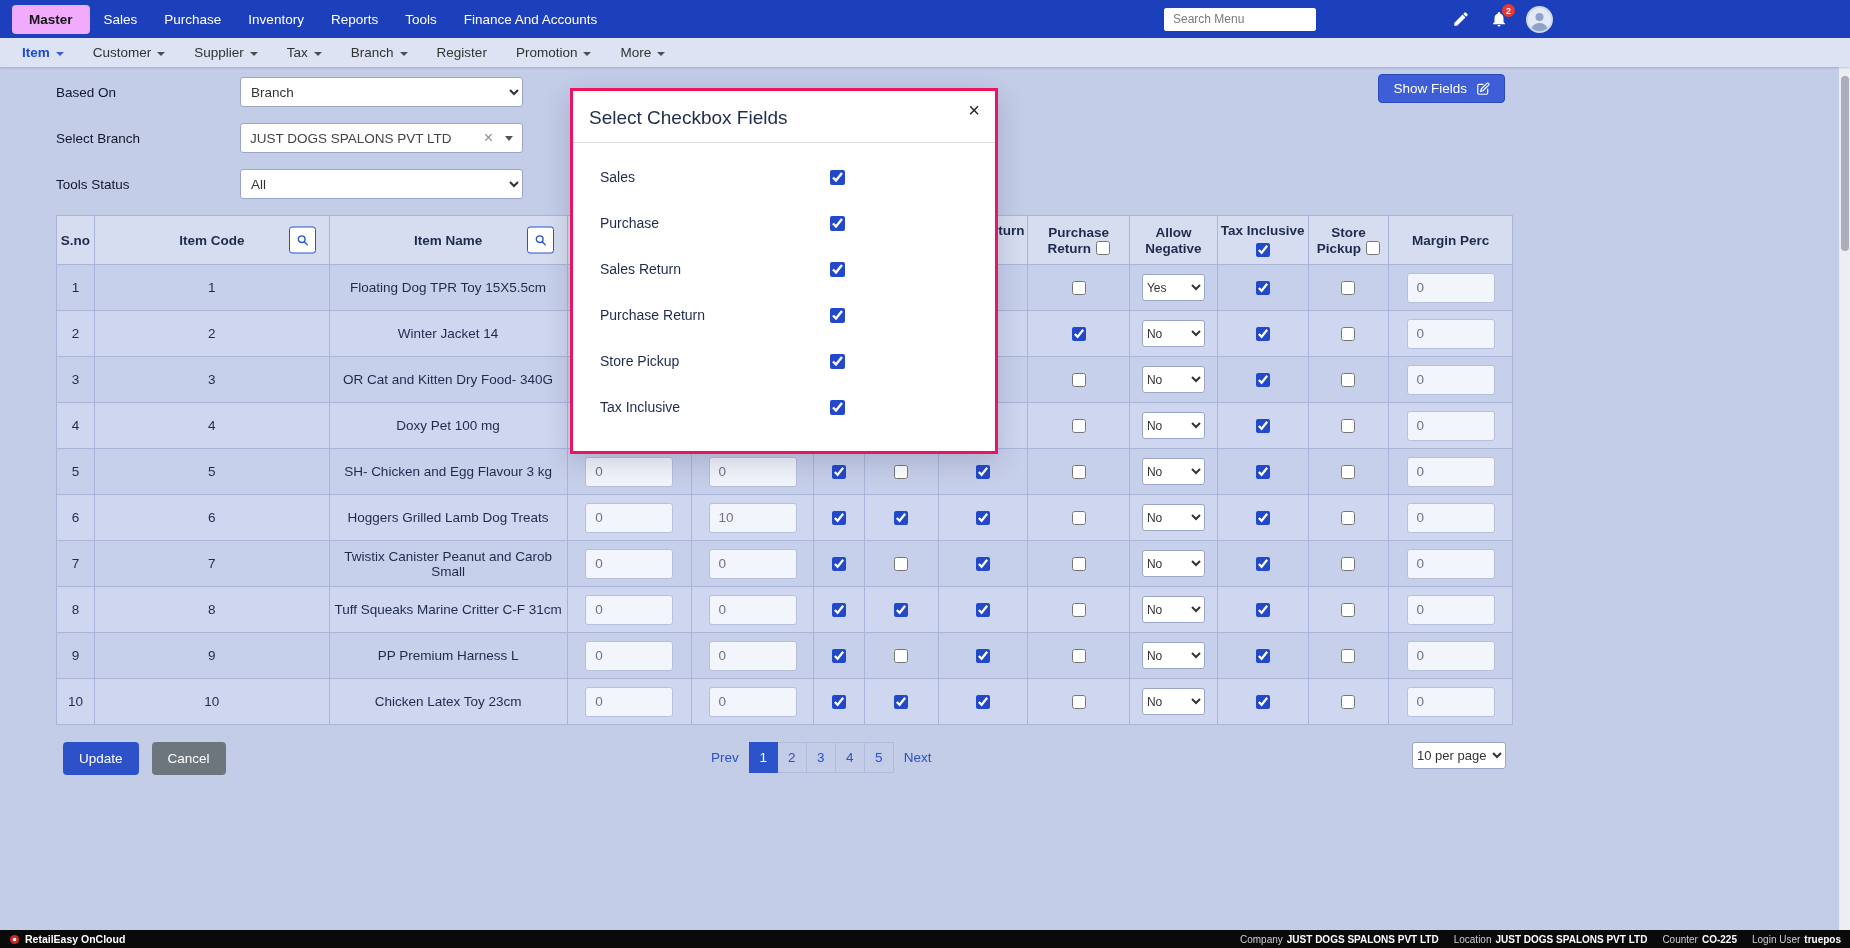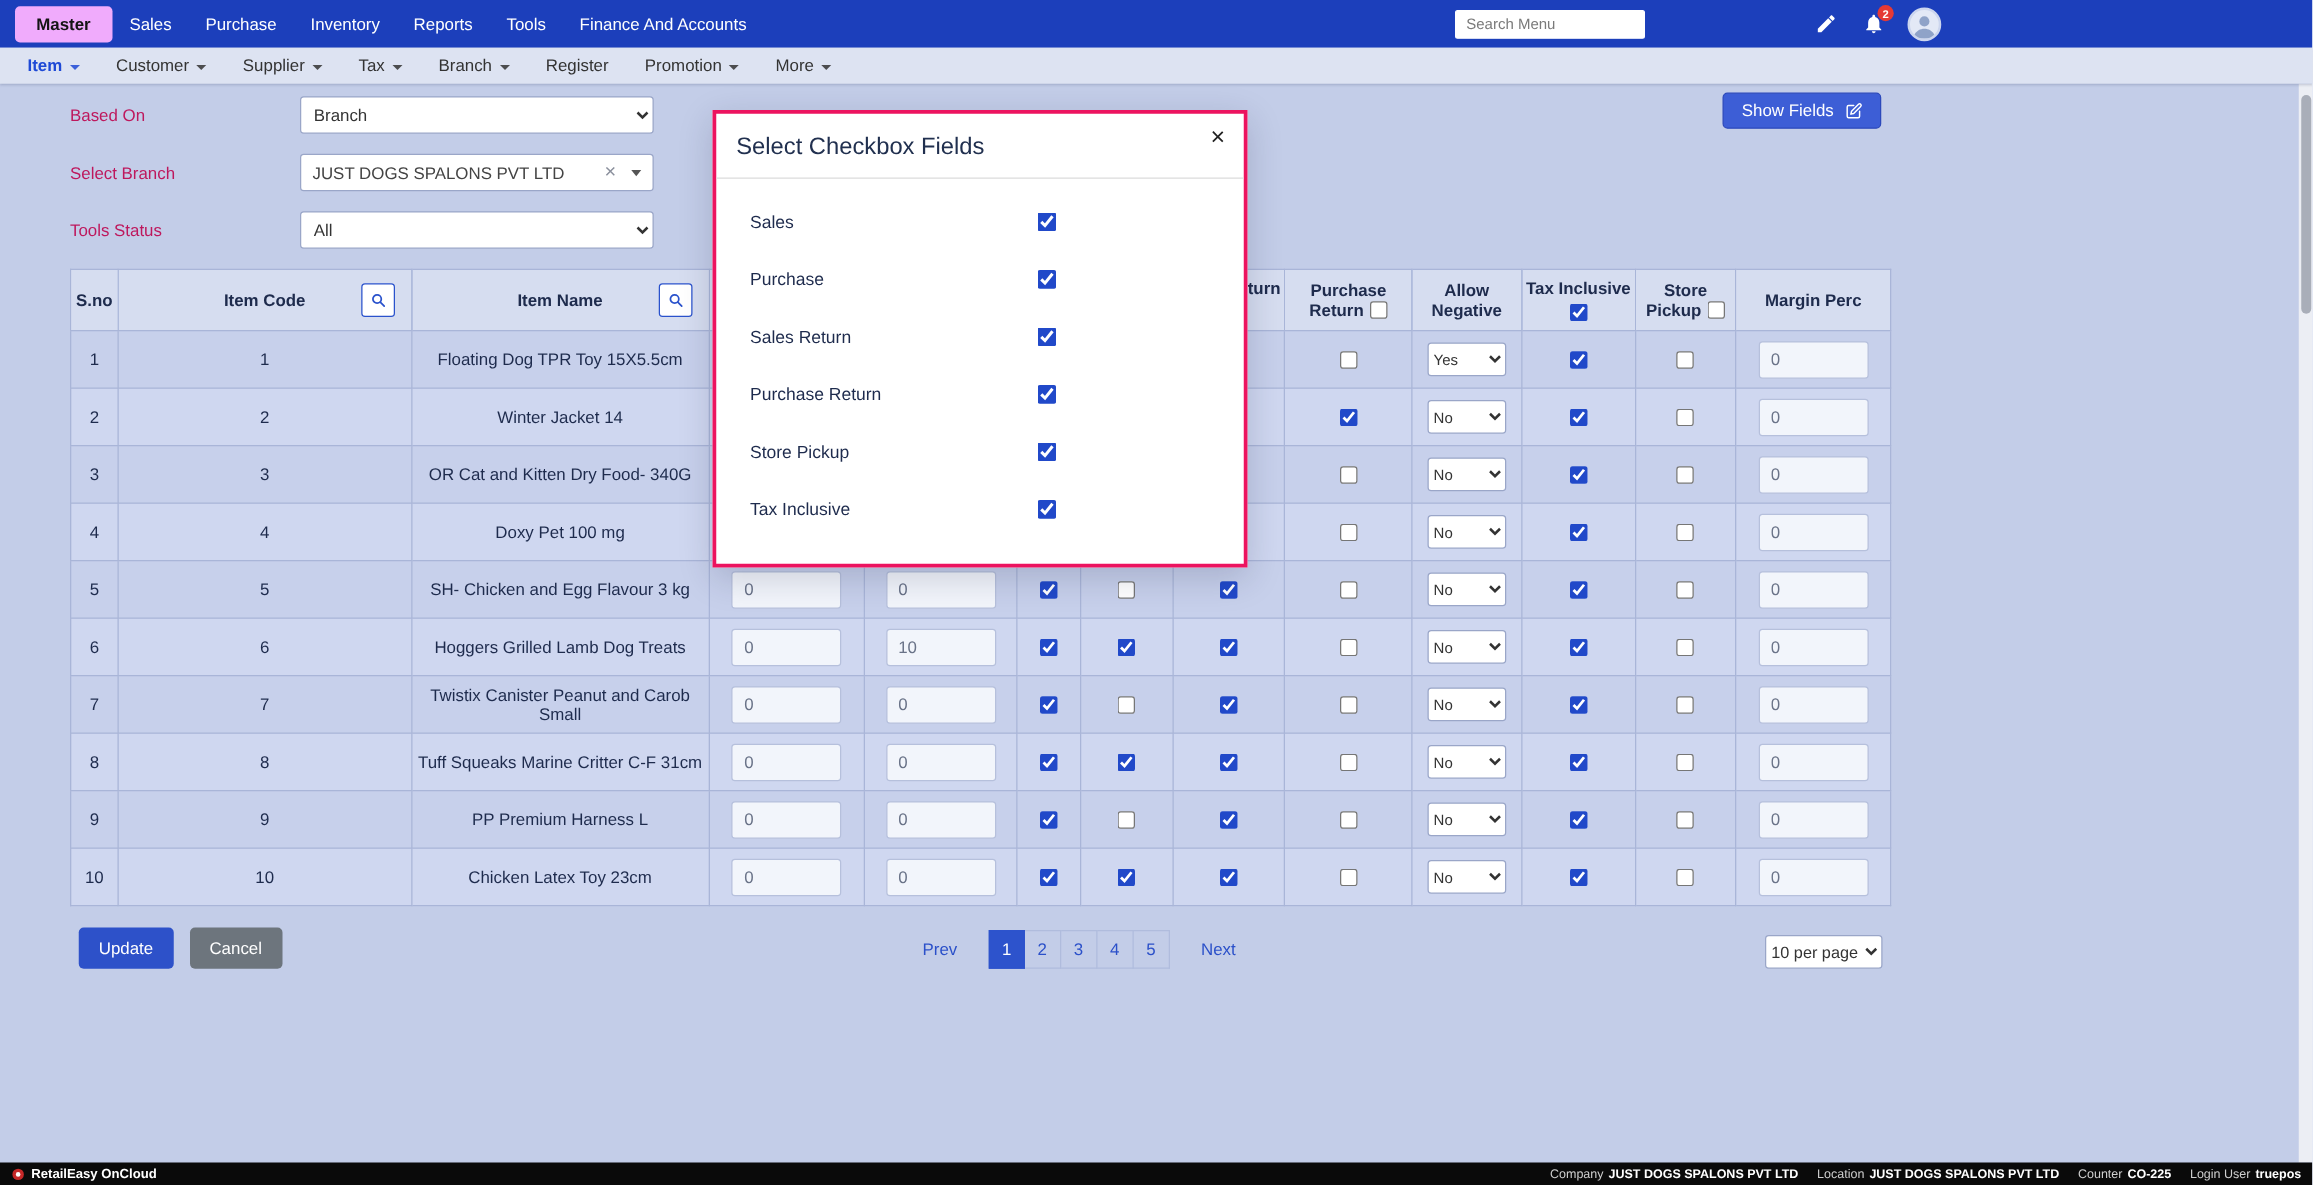--- a/index.html
+++ b/index.html
@@ -24,21 +24,21 @@
   
   .subnav{position:absolute;top:38px;left:0;right:0;height:29px;background:#dde3f2;display:flex;align-items:center;gap:29px;padding:0 22px;box-shadow:0 1px 2px rgba(60,70,110,.25);z-index:25;}
   .sn-item{display:flex;align-items:center;gap:6px;font-size:13.5px;color:#333;cursor:pointer;white-space:nowrap;}
   .sn-item.active{color:#1e49d6;font-weight:700;justify-content:center;}
   .caret{width:0;height:0;border-left:4px solid transparent;border-right:4px solid transparent;border-top:4.5px solid currentColor;margin-top:2px;opacity:.85;}
 
   
   .content{position:absolute;top:67px;left:0;right:0;bottom:18px;padding:10px 0 0 56px;}
   .content-inner{position:relative;width:1457px;}
   .filter-row{display:flex;align-items:center;height:30px;margin-bottom:16px;}
-  .filter-label{width:184px;font-size:13.5px;color:#be185d;}
+  .filter-label{width:184px;font-size:13.5px;color:#0f172a;}
   .filter-select{width:283px;height:30px;font-size:13.5px;color:#333;border:1px solid #9aa6c8;border-radius:3px;background:#fff;padding:0 6px;}
   .branch-box{width:283px;height:30px;border:1px solid #9aa6c8;border-radius:3px;background:#fff;display:flex;align-items:center;padding:0 9px;font-size:13.5px;color:#444;}
   .branch-val{overflow:hidden;white-space:nowrap;text-overflow:ellipsis;max-width:215px;}
   .branch-clear{margin-left:auto;color:#8a8f9c;font-size:16px;line-height:1;cursor:pointer;}
   .branch-caret{width:0;height:0;border-left:4.5px solid transparent;border-right:4.5px solid transparent;border-top:5px solid #555;margin-left:12px;cursor:pointer;}
   .show-fields{position:absolute;top:-3px;right:8px;height:29px;background:#3d5ed6;border:1px solid #2c49bb;color:#fff;border-radius:4px;font-size:13.5px;display:flex;align-items:center;gap:9px;padding:0 14px;cursor:pointer;}
 
   
   table.items{border-collapse:collapse;margin-top:14px;table-layout:fixed;}
   .items th,.items td{border:1px solid #a9b5d8;text-align:center;vertical-align:middle;}
@@ -63,24 +63,24 @@
   th.col-item_code .search-btn,th.col-item_name .search-btn{position:absolute;right:13px;top:50%;transform:translateY(-50%);}
   .hdr-label{vertical-align:middle;}
   th.col-sales_return .hdr-label,th.col-tax_inclusive .hdr-label{display:block;white-space:nowrap;margin-bottom:4px;}
   .hdr-check{width:14px;height:14px;accent-color:#2149c9;vertical-align:middle;margin-left:5px;}
   th.col-sales_return .hdr-check,th.col-tax_inclusive .hdr-check{margin-left:0;}
   .cell-input{width:88px;height:30px;border:1px solid #b6c0dc;border-radius:3px;background:#f2f5fb;color:#6a7388;font-size:13.5px;padding:0 9px;text-align:left;}
   .cell-check{width:14px;height:14px;accent-color:#2149c9;vertical-align:middle;cursor:pointer;}
   .cell-select{width:63px;height:27px;font-size:12px;border:1px solid #9aa6c8;border-radius:3px;background:#fff;color:#333;}
 
   
-  .actions-row{position:relative;display:flex;align-items:flex-end;margin-top:17px;height:33px;}
+  .actions-row{position:relative;display:flex;align-items:flex-start;margin-top:17px;height:33px;}
   .btn-update{background:#2d51c9;color:#fff;border:none;border-radius:4px;height:33px;padding:0 16px;font-size:13.5px;margin-left:7px;cursor:pointer;font-family:inherit;}
   .btn-cancel{background:#6d757d;color:#fff;border:none;border-radius:4px;height:33px;padding:0 16px;font-size:13.5px;margin-left:13px;cursor:pointer;font-family:inherit;}
-  .pagination{position:absolute;left:672px;display:flex;align-items:center;gap:15px;}
+  .pagination{position:absolute;left:645px;display:flex;align-items:center;}
   .page-link{color:#2b50c9;font-size:13.5px;padding:7px 10px;cursor:pointer;}
   .pages{display:flex;}
   .page-num{min-width:29px;height:31px;display:flex;align-items:center;justify-content:center;border:1px solid #b0bcdd;border-left-width:0;color:#2b50c9;font-size:13.5px;cursor:pointer;background:transparent;}
   .pages .page-num:first-child{border-left-width:1px;}
   .page-num.active{background:#2d53cc;color:#fff;border-color:#2d53cc;}
   .per-page{position:absolute;right:7px;width:94px;height:27px;font-size:13px;border:1px solid #9aa6c8;border-radius:3px;background:#fff;color:#333;}
 
   
   .modal{position:absolute;left:570px;top:88px;width:428px;background:#fff;border:3px solid #ec135f;z-index:40;box-shadow:0 8px 26px rgba(20,30,60,.18);}
   .modal-header{position:relative;padding:16px 16px 13px;border-bottom:1px solid #dcdcdc;}

